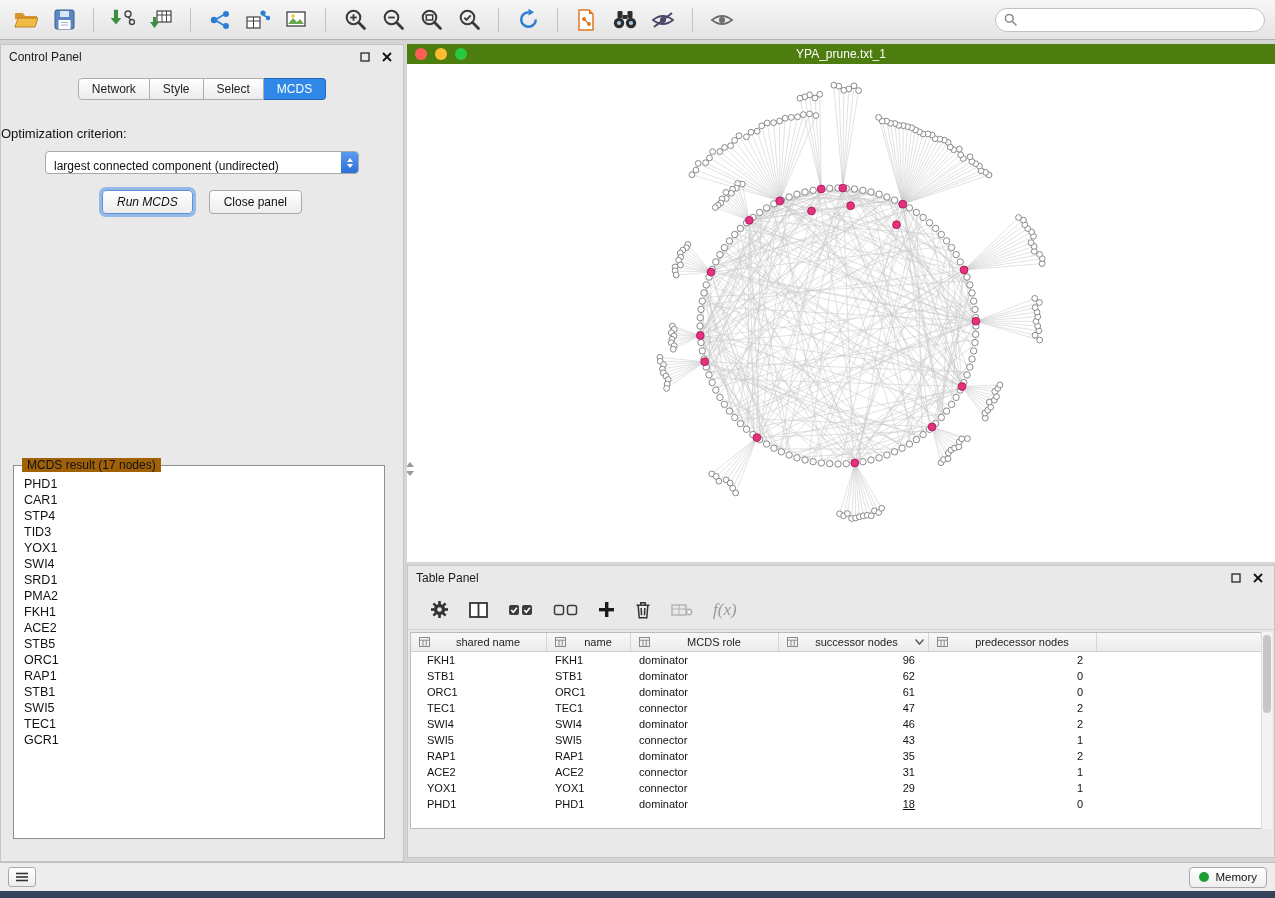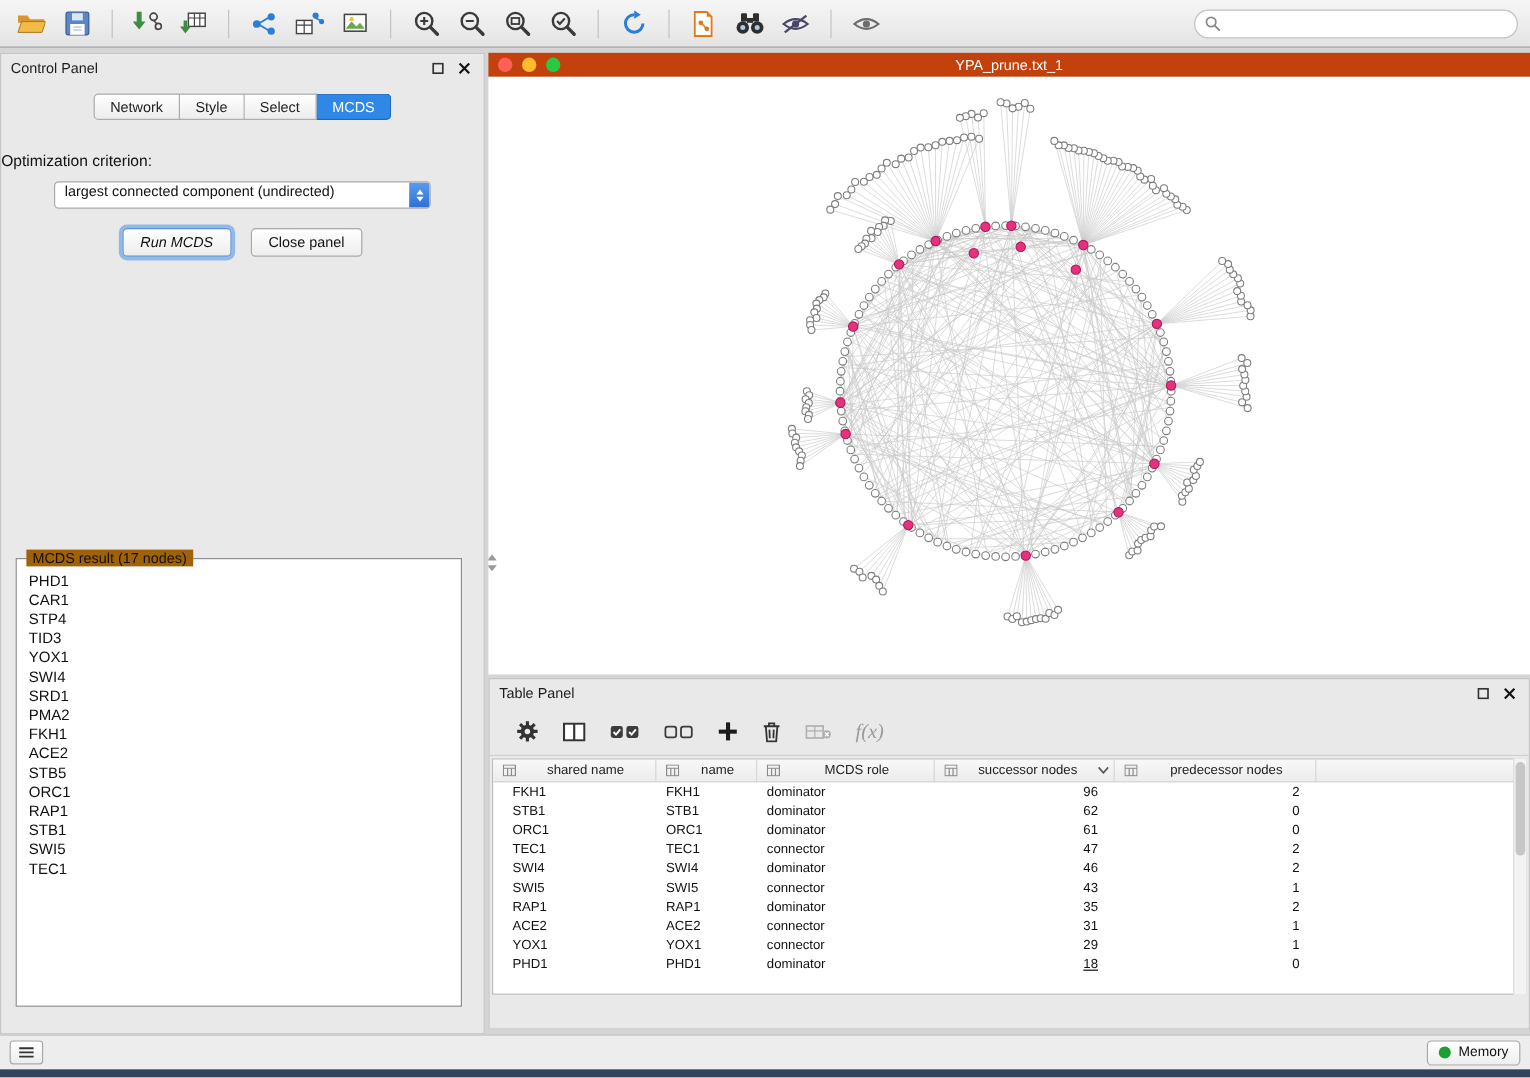--- a/index.html
+++ b/index.html
@@ -18,36 +18,36 @@
   .control-panel{position:absolute;left:0;top:44px;width:404px;height:818px;background:#e9e9e9;border:1px solid #c6c6c6;}
   .panel-header{height:24px;display:flex;align-items:center;padding:0 8px;font-size:12px;color:#1c1c1c;}
   .panel-header .title{flex:1;}
   .win-icon{width:16px;height:16px;display:flex;align-items:center;justify-content:center;margin-left:6px;}
   .ctrl-tabs{display:flex;justify-content:center;margin-top:9px;}
   .seg-tab{padding:3px 13px;font-size:12px;color:#222;background:linear-gradient(#ffffff,#ececec);border:1px solid #adadad;border-left:none;cursor:default;}
   .seg-tab:first-child{border-left:1px solid #adadad;border-radius:4px 0 0 4px;}
   .seg-tab:last-child{border-radius:0 4px 4px 0;}
   .seg-tab.active{background:#2f88e8;color:#fff;border-color:#2268bb;}
   .opt-label{margin-top:26px;text-align:left;font-size:13px;color:#111;}
-  .dropdown{margin:10px auto 0;width:314px;height:23px;background:#fff;border:1px solid #a9a9a9;border-radius:4px;display:flex;align-items:flex-start;overflow:hidden;}
+  .dropdown{margin:10px auto 0;width:314px;height:23px;background:#fff;border:1px solid #a9a9a9;border-radius:4px;display:flex;align-items:flex-end;overflow:hidden;}
   .dropdown .dd-text{flex:1;font-size:12px;padding:0 8px;color:#111;white-space:nowrap;}
   .dd-stepper{width:17px;height:100%;background:linear-gradient(#5a9bf0,#2e6fd8);display:flex;flex-direction:column;align-items:center;justify-content:center;gap:2px;}
   .dd-up{width:0;height:0;border-left:3.5px solid transparent;border-right:3.5px solid transparent;border-bottom:4px solid #fff;}
   .dd-down{width:0;height:0;border-left:3.5px solid transparent;border-right:3.5px solid transparent;border-top:4px solid #fff;}
   .btn-row{margin-top:16px;display:flex;justify-content:center;gap:16px;}
   .push-btn{height:24px;padding:0 14px;font-size:12px;color:#111;background:linear-gradient(#ffffff,#ededed);border:1px solid #a9a9a9;border-radius:4px;}
   .push-btn.focused{box-shadow:0 0 0 3px rgba(100,160,230,.65);border-color:#5c93d6;font-style:italic;}
   .groupbox{position:absolute;left:12px;top:420px;width:372px;height:374px;background:#fff;border:1px solid #8f8f8f;}
   .groupbox .legend{position:absolute;top:-8px;left:8px;background:#a16207;padding:0 5px;font-size:12px;color:#111;}
   .result-list{position:absolute;inset:8px 2px 2px 2px;overflow:hidden;padding:2px 8px;}
   .result-item{font-size:12.5px;line-height:16px;color:#111;}
 
   
   .network{position:absolute;left:407px;top:44px;width:868px;height:518px;}
-  .net-titlebar{height:20px;background:#c2410c;position:relative;display:flex;align-items:center;justify-content:center;}
+  .net-titlebar{height:20px;background:#4d7c0f;position:relative;display:flex;align-items:center;justify-content:center;}
   .traffic{position:absolute;left:8px;top:4px;display:flex;gap:8px;}
   .light{width:12px;height:12px;border-radius:50%;}
   .net-title{color:#fff;font-size:12px;}
   .net-canvas{height:498px;background:#fff;position:relative;overflow:hidden;}
   .splitter-toggle{position:absolute;left:-5px;top:388px;width:5px;height:34px;display:flex;flex-direction:column;align-items:center;justify-content:center;gap:4px;}
   .st-up{width:0;height:0;border-left:4px solid transparent;border-right:4px solid transparent;border-bottom:5px solid #9a9a9a;}
   .st-down{width:0;height:0;border-left:4px solid transparent;border-right:4px solid transparent;border-top:5px solid #9a9a9a;}
 
   
   .table-panel{position:absolute;left:407px;top:565px;width:868px;height:293px;background:#e9e9e9;border:1px solid #c6c6c6;}
@@ -268,20 +268,21 @@
           <div class="result-item">SRD1</div>
           <div class="result-item">PMA2</div>
           <div class="result-item">FKH1</div>
           <div class="result-item">ACE2</div>
           <div class="result-item">STB5</div>
           <div class="result-item">ORC1</div>
           <div class="result-item">RAP1</div>
           <div class="result-item">STB1</div>
           <div class="result-item">SWI5</div>
           <div class="result-item">TEC1</div>
+          <div class="result-item">GCR1</div>
         </div>
     </div>
   </div>
 
   <div class="network">
     <div class="net-titlebar">
       <span class="traffic">
         <span class="light" style="background:#ff5f57"></span>
         <span class="light" style="background:#febc2e"></span>
         <span class="light" style="background:#28c840"></span>

